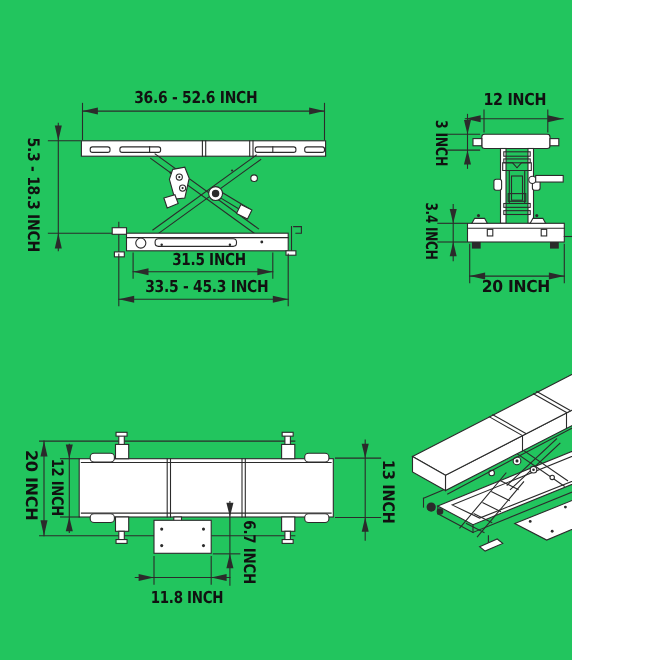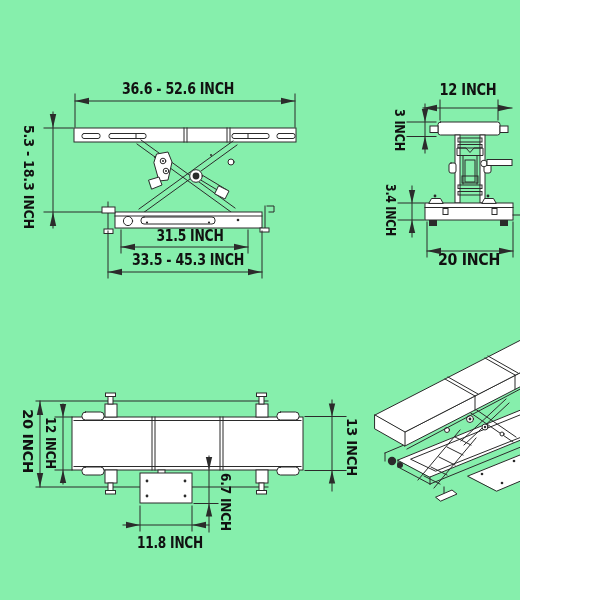--- a/index.html
+++ b/index.html
@@ -1,16 +1,16 @@
 <!DOCTYPE html>
 <html><head>
 <meta charset="utf-8">
 <style>
   html,body{margin:0;padding:0;background:#ffffff;}
-  .stage{position:relative;width:520px;height:600px;background:#86efac;overflow:hidden;text-decoration:underline;}
+  .stage{position:relative;width:520px;height:600px;background:#22c55e;overflow:hidden;text-decoration:underline;}
   svg{position:absolute;left:0;top:0;}
   .ln{stroke:#2b2b2b;fill:none;stroke-width:1;stroke-linecap:square;}
   .w{fill:#ffffff;}
   .fill{fill:#2b2b2b;stroke:none;}
   .ah{fill:#2b2b2b;stroke:none;}
   .dim{font-family:"DejaVu Sans","Liberation Sans",sans-serif;font-weight:bold;font-size:15px;fill:#111111;letter-spacing:-0.3px;}
   .dimv{font-family:"DejaVu Sans","Liberation Sans",sans-serif;font-weight:bold;font-size:14.5px;fill:#111111;letter-spacing:-0.3px;}
 </style>
 </head>
 <body>

